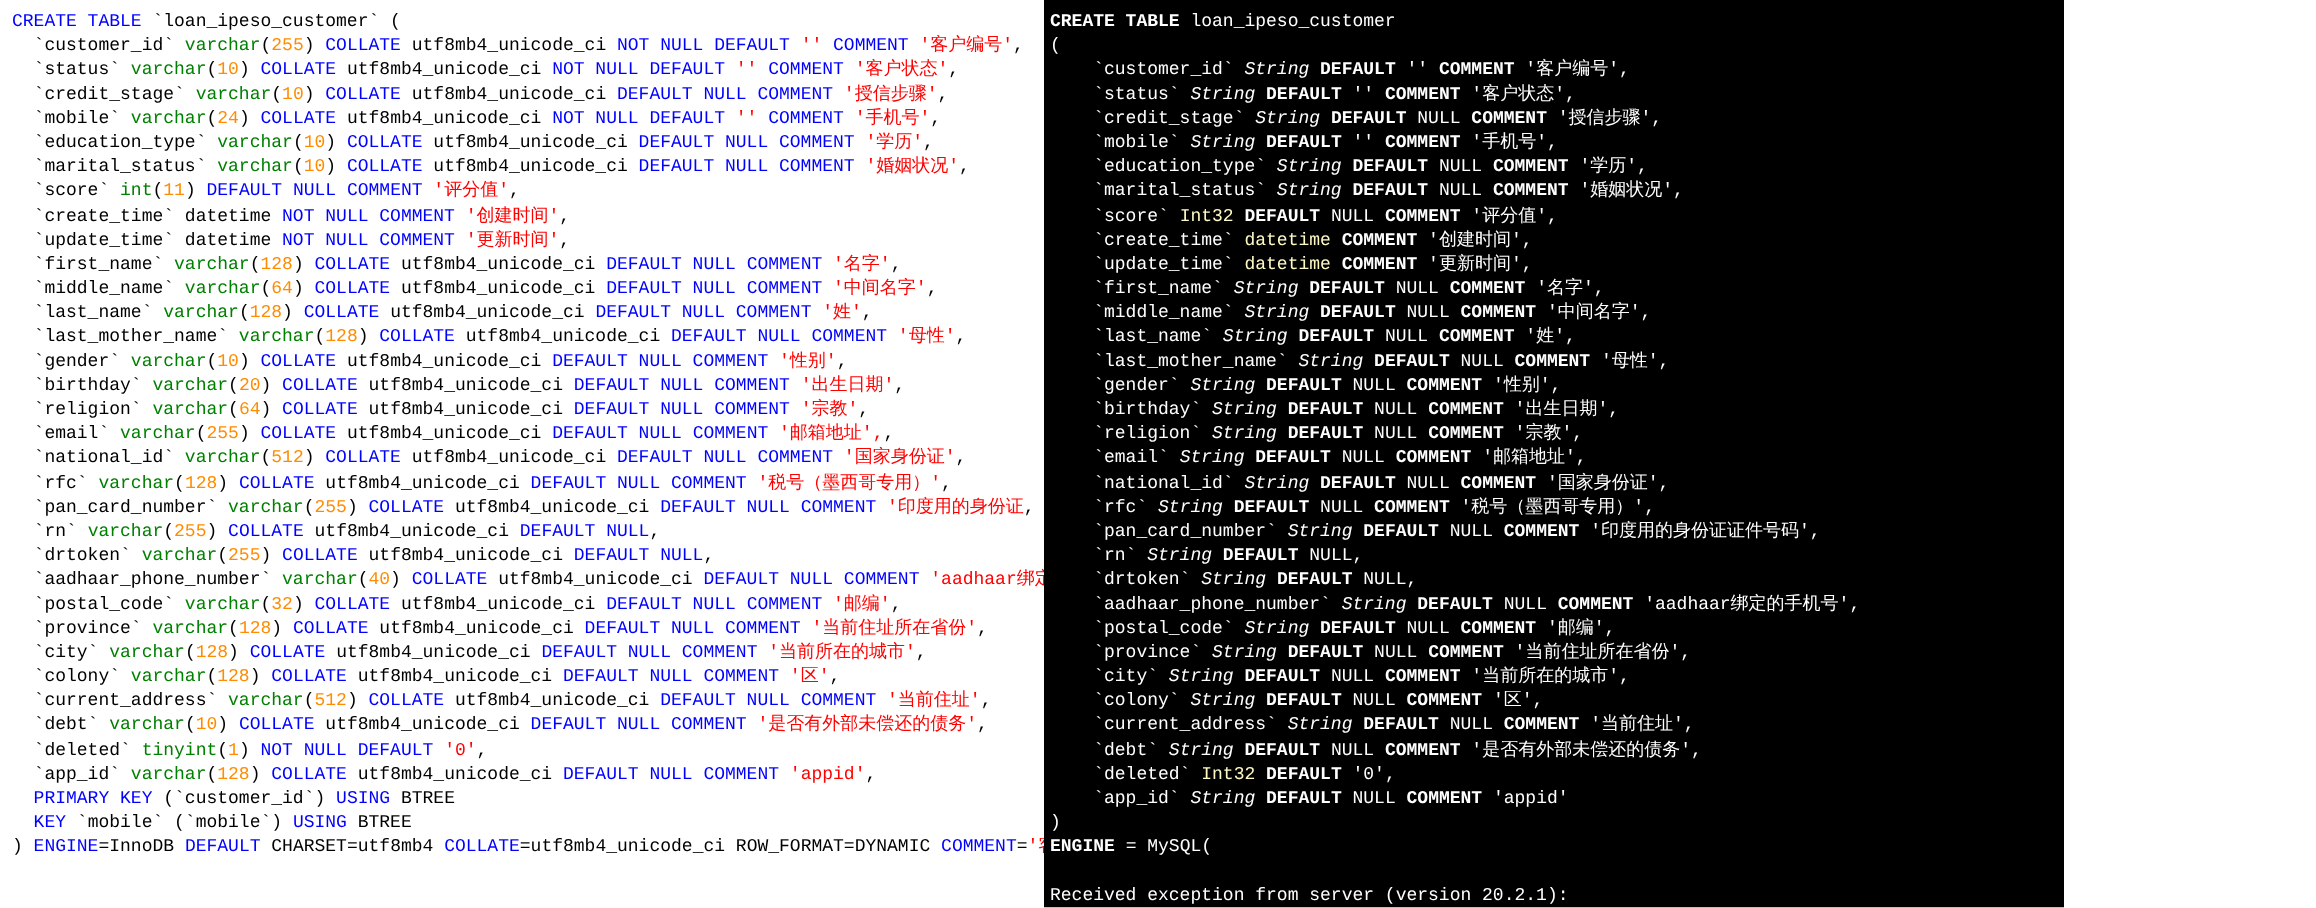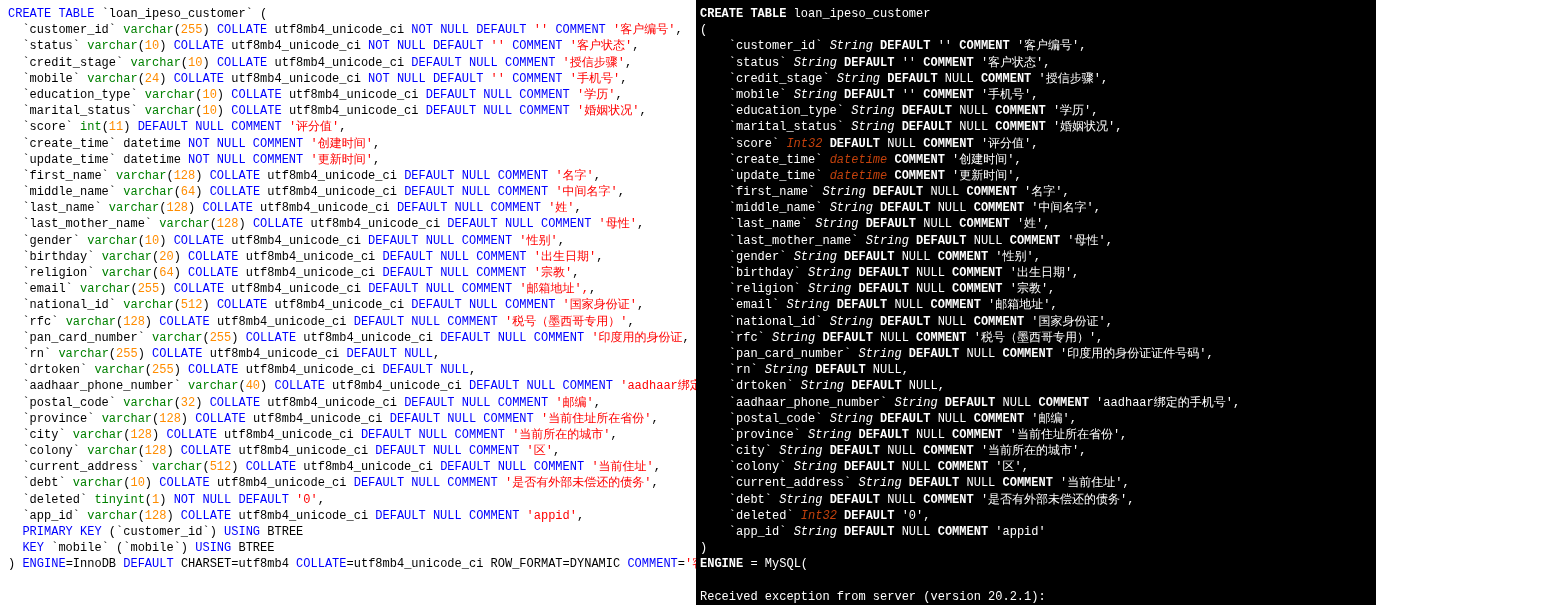--- a/index.html
+++ b/index.html
@@ -34,21 +34,21 @@
 .l-id    { color: #000000; }
 .l-type  { color: #008000; }           
 .l-num   { color: #ff8c00; }           
 .l-coll  { color: #000000; }
 .l-str   { color: #ff0000; }           
 .l-pun   { color: #000000; }
 
 
 .r-plain { color: #ffffff; font-style: italic; }
 .r-kw    { color: #ffffff; font-weight: bold; }
-.r-type  { color: #c2410c; font-style: italic; }
+.r-type  { color: #fef9c3; }
 .r-redact { background: #000; color: #000; display: inline-block; }
 </style>
 </head>
 <body>
 
 <div class="panel-left" id="left-pane"><span class="l-kw">CREATE TABLE</span> <span class="l-id">`loan_ipeso_customer`</span> <span class="l-pun">(</span>
   <span class="l-id">`customer_id`</span> <span class="l-type">varchar</span><span class="l-pun">(</span><span class="l-num">255</span><span class="l-pun">)</span> <span class="l-kw">COLLATE</span> <span class="l-coll">utf8mb4_unicode_ci</span> <span class="l-kw">NOT NULL</span> <span class="l-kw">DEFAULT</span> <span class="l-str">''</span> <span class="l-kw">COMMENT</span> <span class="l-str">'客户编号'</span><span class="l-pun">,</span>
   <span class="l-id">`status`</span> <span class="l-type">varchar</span><span class="l-pun">(</span><span class="l-num">10</span><span class="l-pun">)</span> <span class="l-kw">COLLATE</span> <span class="l-coll">utf8mb4_unicode_ci</span> <span class="l-kw">NOT NULL</span> <span class="l-kw">DEFAULT</span> <span class="l-str">''</span> <span class="l-kw">COMMENT</span> <span class="l-str">'客户状态'</span><span class="l-pun">,</span>
   <span class="l-id">`credit_stage`</span> <span class="l-type">varchar</span><span class="l-pun">(</span><span class="l-num">10</span><span class="l-pun">)</span> <span class="l-kw">COLLATE</span> <span class="l-coll">utf8mb4_unicode_ci</span> <span class="l-kw">DEFAULT NULL</span> <span class="l-kw">COMMENT</span> <span class="l-str">'授信步骤'</span><span class="l-pun">,</span>
   <span class="l-id">`mobile`</span> <span class="l-type">varchar</span><span class="l-pun">(</span><span class="l-num">24</span><span class="l-pun">)</span> <span class="l-kw">COLLATE</span> <span class="l-coll">utf8mb4_unicode_ci</span> <span class="l-kw">NOT NULL</span> <span class="l-kw">DEFAULT</span> <span class="l-str">''</span> <span class="l-kw">COMMENT</span> <span class="l-str">'手机号'</span><span class="l-pun">,</span>

